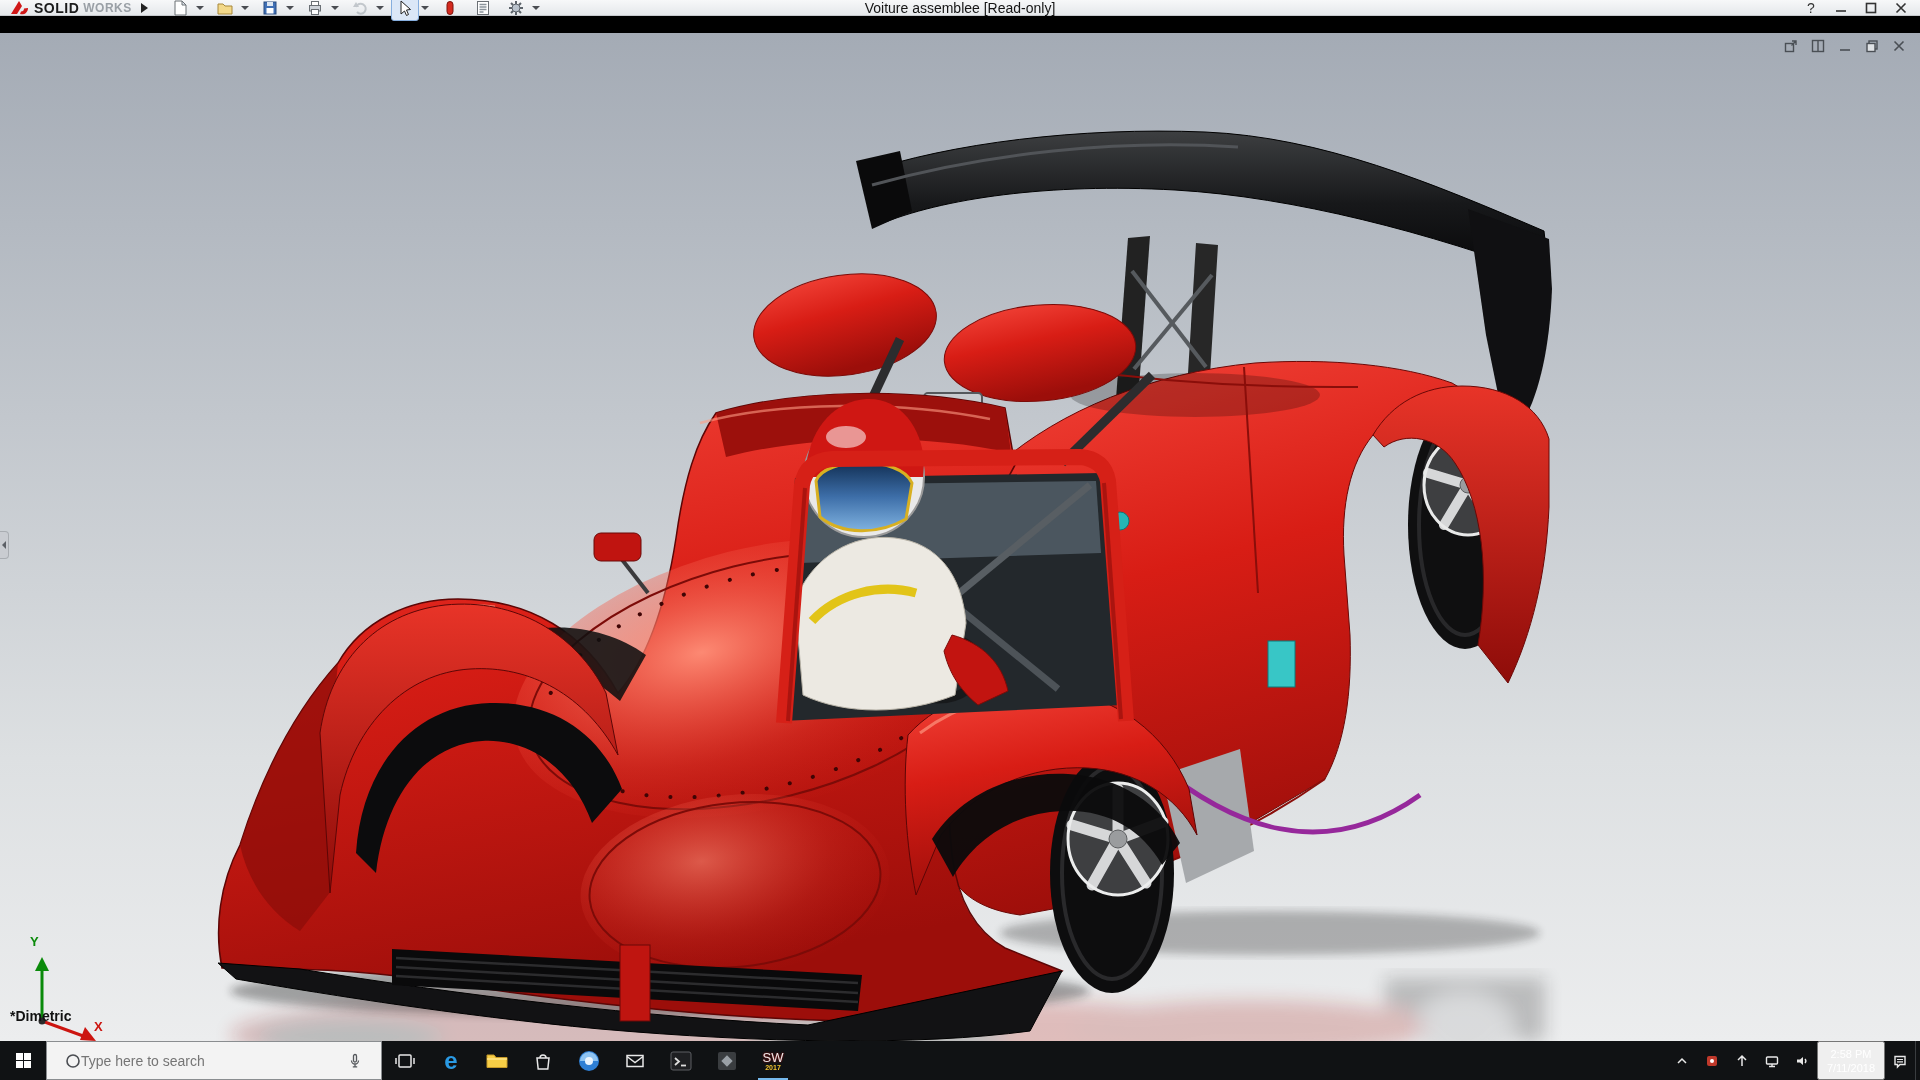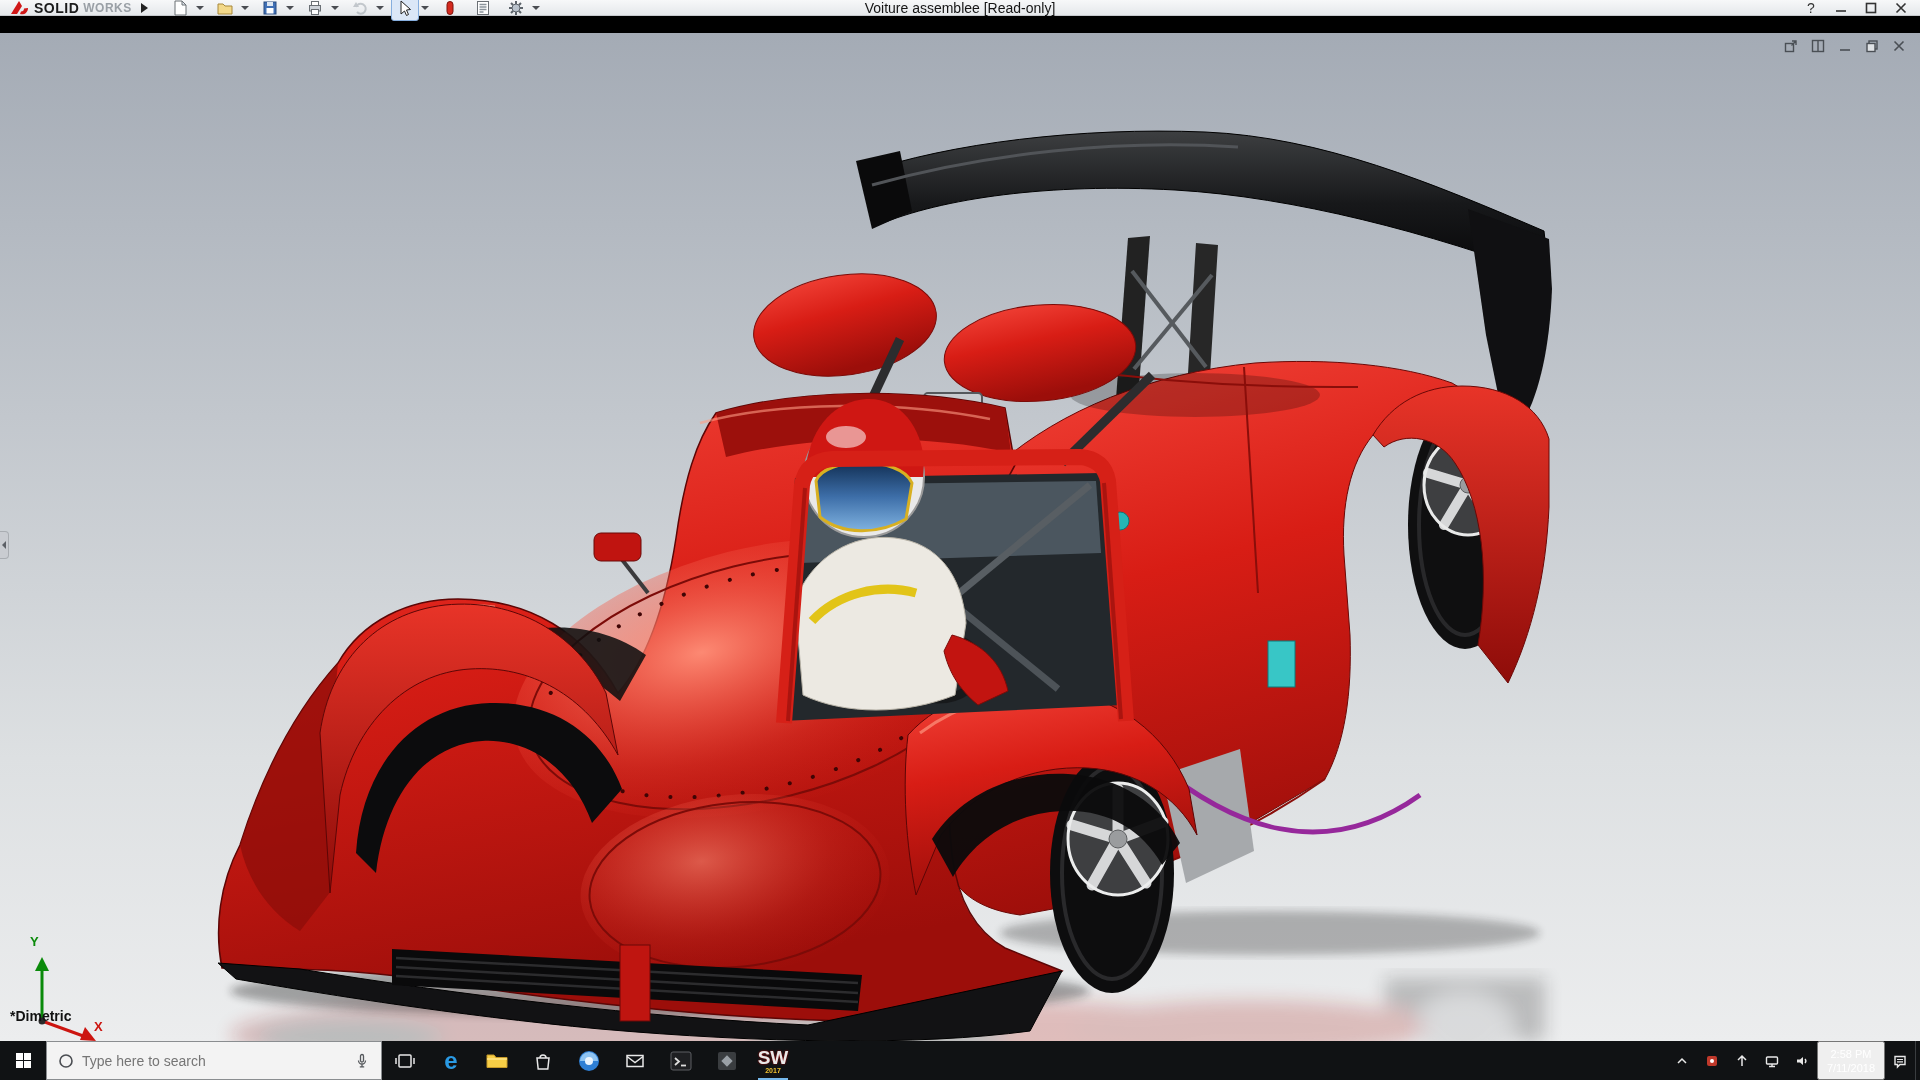--- a/index.html
+++ b/index.html
@@ -35,25 +35,25 @@
   .view-label{position:absolute;left:10px;bottom:17px;font-size:14px;color:#111;font-weight:bold;}
   .triad-y-label{position:absolute;left:30px;top:901px;font-size:13px;font-weight:bold;color:#0a8a0a;}
   .triad-x-label{position:absolute;left:94px;top:986px;font-size:13px;font-weight:bold;color:#cc1510;}
   .edge-handle{position:absolute;left:0;top:498px;width:9px;height:28px;background:#c9ccd1;border:1px solid #a9adb2;border-left:none;border-radius:0 4px 4px 0;display:flex;align-items:center;justify-content:center;cursor:pointer;}
   .edge-handle::after{content:"";width:0;height:0;border-top:4px solid transparent;border-bottom:4px solid transparent;border-right:4px solid #5c6066;}
 
   
   .taskbar{position:absolute;bottom:0;left:0;right:0;height:39px;background:#101214;display:flex;align-items:stretch;}
   .tk-btn{width:46px;display:flex;align-items:center;justify-content:center;background:transparent;border:none;cursor:pointer;position:relative;}
   .tk-btn .runline{position:absolute;bottom:0;left:8px;right:8px;height:2px;background:#76b9ed;}
-  .searchbox{width:336px;background:#f3f3f3;display:flex;align-items:center;gap:8px;padding:0 11px;border:1px solid #8a8d90;cursor:text;}
+  .searchbox{width:336px;background:#f3f3f3;display:flex;align-items:center;padding:0 18px;border:1px solid #8a8d90;cursor:text;}
   .searchbox input{flex:1;border:none;background:transparent;outline:none;font-size:14px;color:#444;font-family:"Liberation Sans",sans-serif;}
   .edge-letter{font-size:24px;font-weight:bold;color:#2a9ae4;line-height:1;}
   .sw-tile{display:flex;flex-direction:column;align-items:center;line-height:1;}
-  .sw-label{font-size:19px;font-weight:bold;color:#e8e8e8;text-shadow:0 0 2px #b00;}
+  .sw-label{font-size:13px;font-weight:normal;color:#e8e8e8;text-shadow:0 0 2px #b00;}
   .sw-year{font-size:7px;color:#f2c230;font-weight:bold;}
   .tray{margin-left:auto;display:flex;align-items:stretch;}
   .tray-btn{width:30px;display:flex;align-items:center;justify-content:center;background:transparent;border:none;cursor:pointer;}
   .clock{display:flex;flex-direction:column;justify-content:center;align-items:center;padding:0 8px;cursor:pointer;}
   .clock span{font-size:11px;color:#fff;line-height:14px;white-space:nowrap;}
   .show-desktop{width:5px;border-left:1px solid #3a3d40;cursor:pointer;}
 </style>
 </head>
 <body>
 

